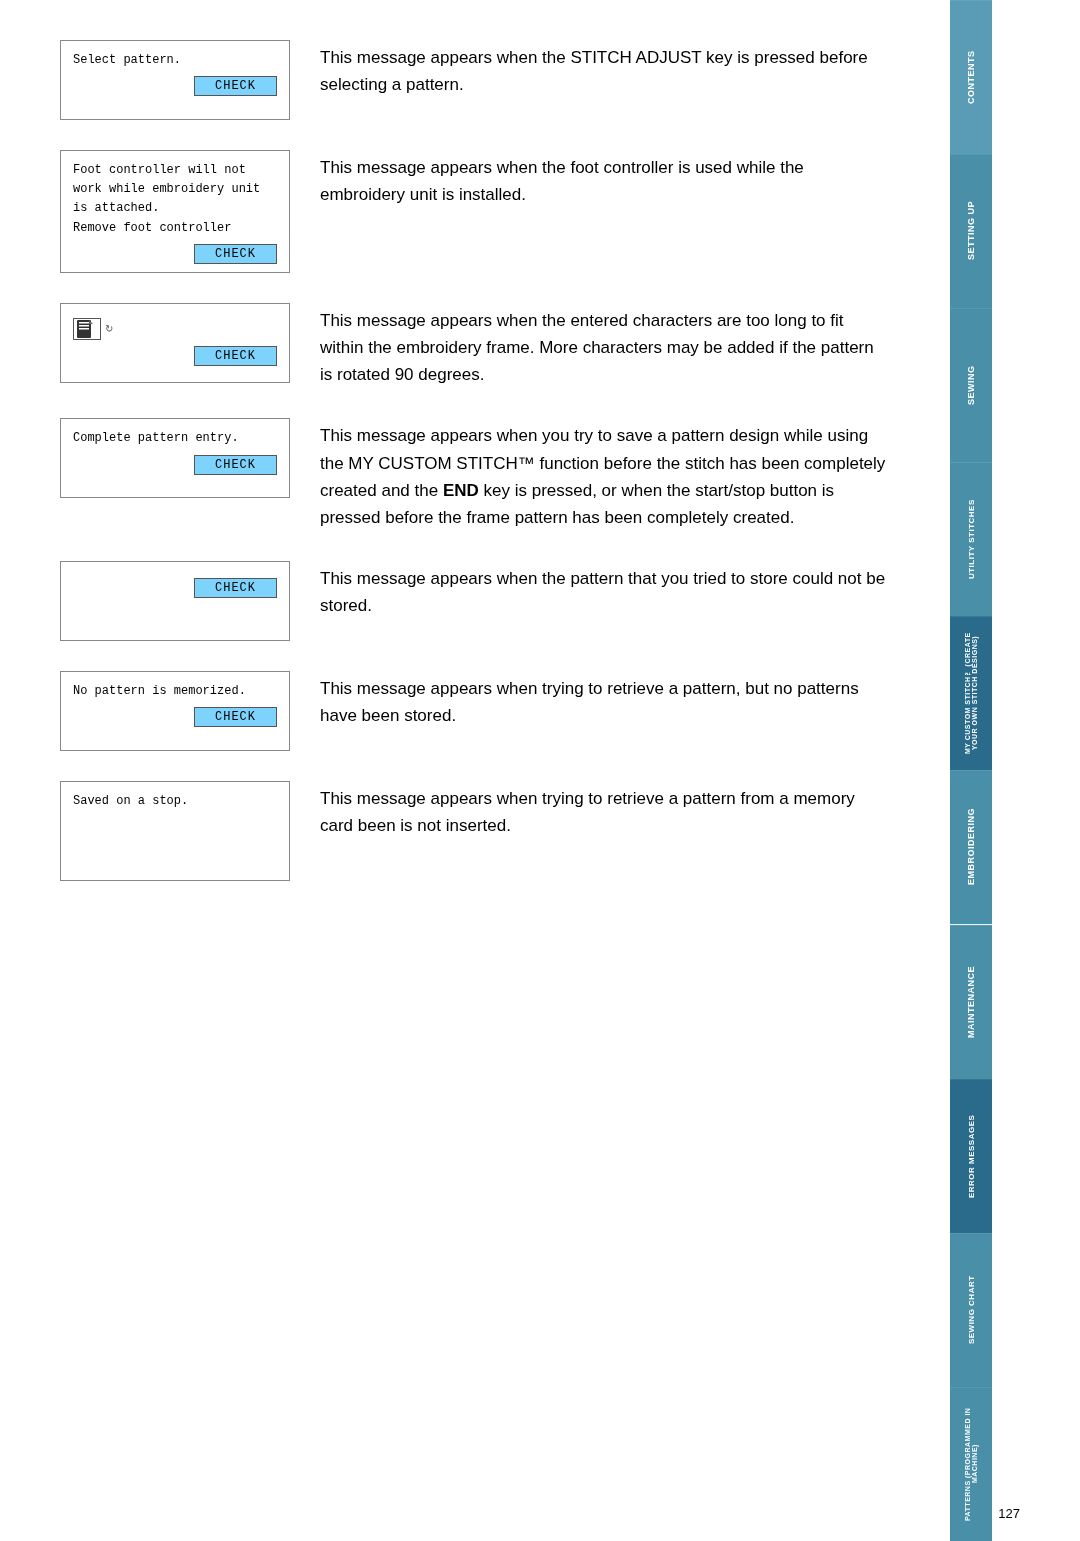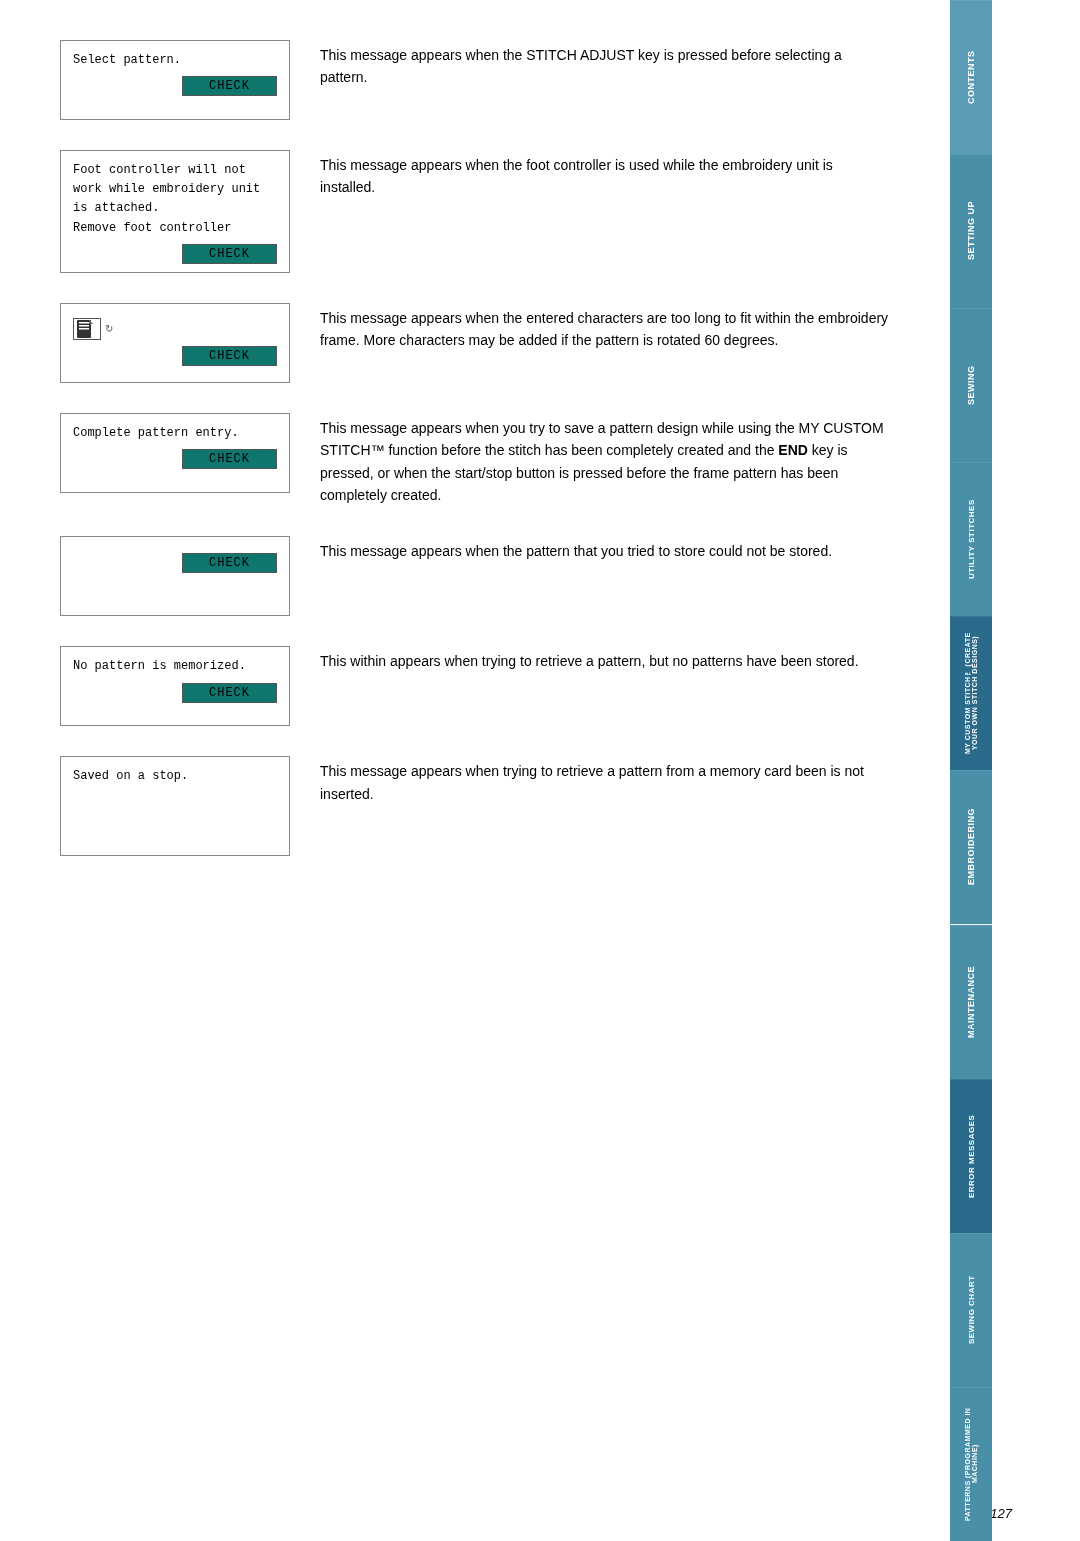--- a/index.html
+++ b/index.html
@@ -88,30 +88,30 @@
     }
 
     .check-btn-wrapper {
       display: flex;
       justify-content: flex-end;
       margin-top: 6px;
     }
 
     .check-btn {
       border: 1px solid #555;
-      padding: 2px 26px;
+      padding: 2px 20px;
       font-size: 12px;
       font-family: 'Courier New', Courier, monospace;
-      background: #0f766e;
+      background: #7dd3fc;
       letter-spacing: 1px;
       cursor: pointer;
     }
 
     .description-text {
-      font-size: 14px;
+      font-size: 17px;
       line-height: 1.6;
       color: #000;
       flex: 1;
       padding-top: 4px;
     }
 
     .description-text strong {
       font-weight: bold;
     }
 
@@ -137,24 +137,23 @@
     }
 
     .rotate-icon {
       font-size: 10px;
       color: #555;
     }
 
     .page-number {
       position: absolute;
       bottom: 20px;
-      right: 68px;
+      right: 60px;
       font-size: 13px;
       color: #000;
-      font-style: italic;
     }
   </style>
 </head>
 <body>
 
 <div class="page-wrapper">
   <div class="main-content">
 
     <div class="message-row">
       <div class="message-box">
@@ -190,21 +189,21 @@
               <rect x="4" y="9" width="10" height="1.5" fill="#fff"></rect>
               <polygon points="14,1 18,5 14,5" fill="#666"></polygon>
             </svg>
           </div>
           <span class="rotate-icon">↻</span>
         </div>
         <div class="check-btn-wrapper">
           <button class="check-btn">CHECK</button>
         </div>
       </div>
-      <div class="description-text">This message appears when the entered characters are too long to fit within the embroidery frame. More characters may be added if the pattern is rotated 60 degrees.</div>
+      <div class="description-text">This message appears when the entered characters are too long to fit within the embroidery frame. More characters may be added if the pattern is rotated 90 degrees.</div>
     </div>
 
     <div class="message-row">
       <div class="message-box">
         <div class="message-box-text">Complete pattern entry.</div>
         <div class="check-btn-wrapper">
           <button class="check-btn">CHECK</button>
         </div>
       </div>
       <div class="description-text">
@@ -221,21 +220,21 @@
       <div class="description-text">This message appears when the pattern that you tried to store could not be stored.</div>
     </div>
 
     <div class="message-row">
       <div class="message-box">
         <div class="message-box-text">No pattern is memorized.</div>
         <div class="check-btn-wrapper">
           <button class="check-btn">CHECK</button>
         </div>
       </div>
-      <div class="description-text">This within appears when trying to retrieve a pattern, but no patterns have been stored.</div>
+      <div class="description-text">This message appears when trying to retrieve a pattern, but no patterns have been stored.</div>
     </div>
 
     <div class="message-row">
       <div class="message-box" style="min-height:100px;">
         <div class="message-box-text">Saved on a stop.</div>
       </div>
       <div class="description-text">This message appears when trying to retrieve a pattern from a memory card been is not inserted.</div>
     </div>
 
     <div class="page-number">127</div>

